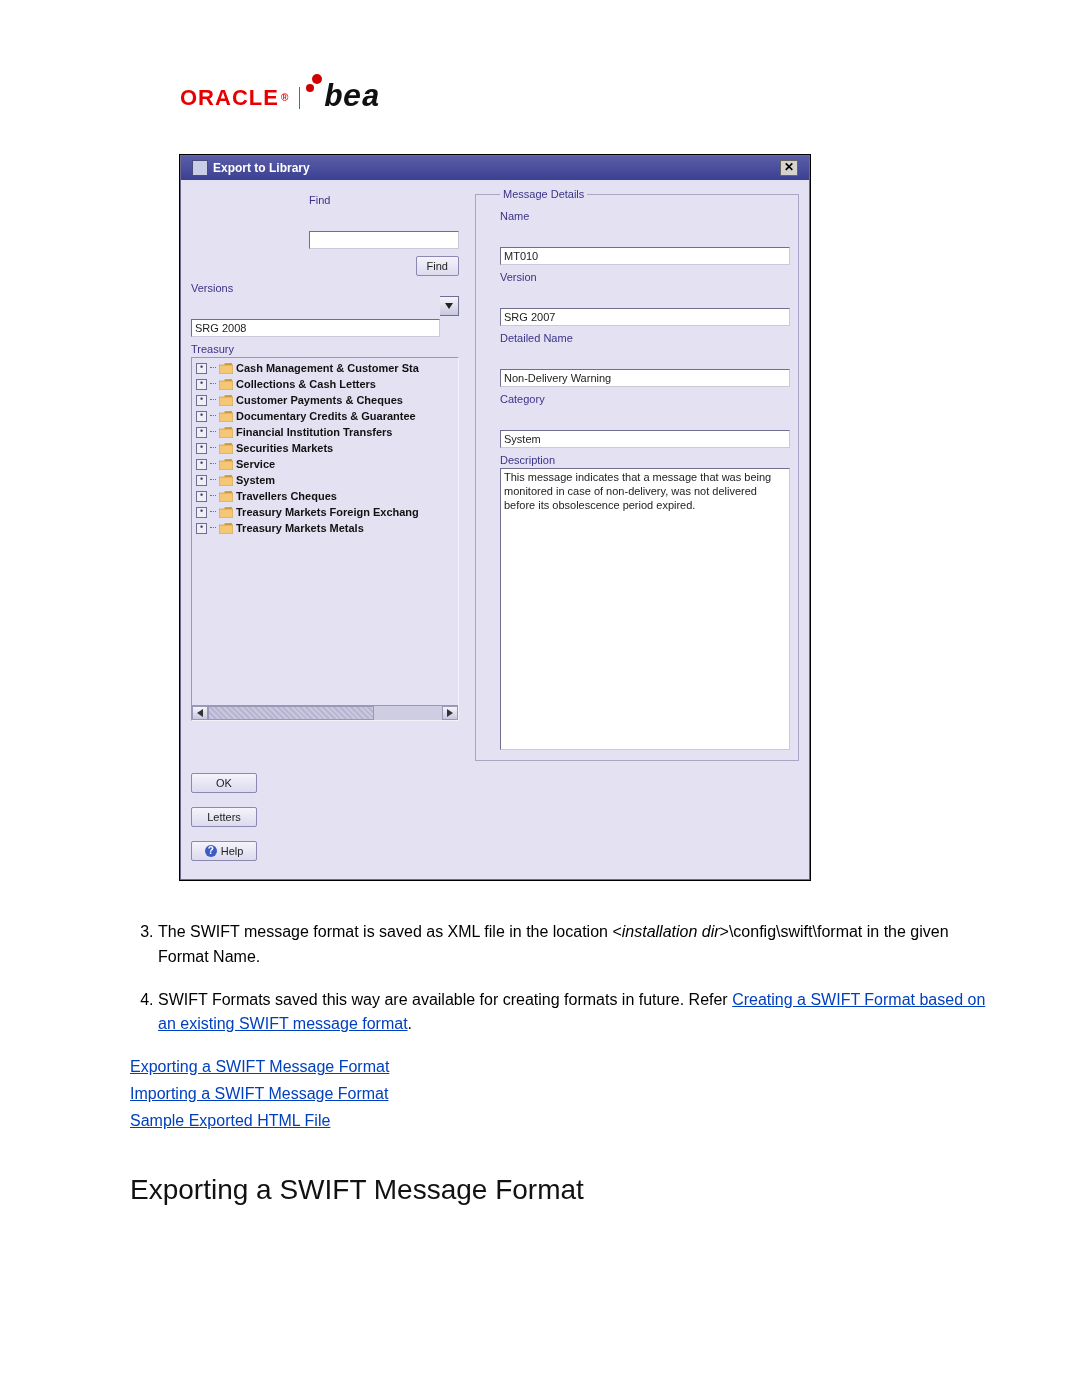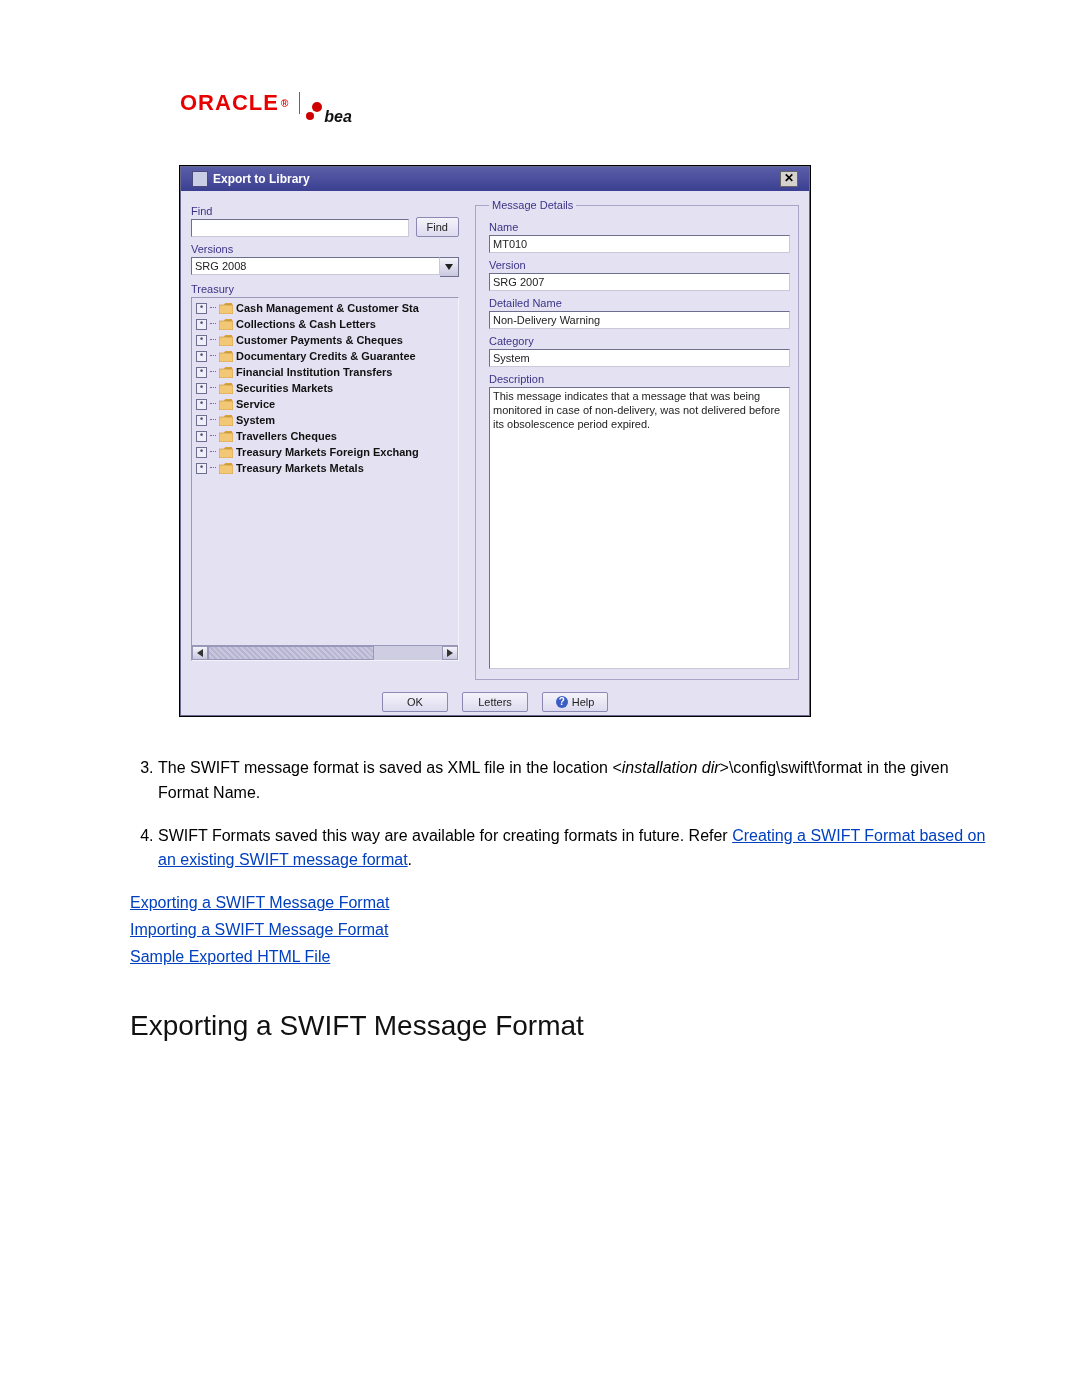--- a/index.html
+++ b/index.html
@@ -32,28 +32,27 @@
     font-size: 10px;
     vertical-align: super;
     margin-left: 2px;
   }
   .divider {
     width: 1px;
     height: 22px;
     background: #666;
   }
   .bea-logo {
-    font-family: Liberation Sans, sans-serif;
+    font-family: Liberation Mono, monospace;
     font-weight: bold;
     font-style: italic;
     color: #111;
-    font-size: 16px;
+    font-size: 31px;
     position: relative;
     padding-left: 14px;
-    margin-top: 28px;
   }
   .bea-logo::before {
     content: "";
     position: absolute;
     left: 2px;
     top: -6px;
     width: 10px;
     height: 10px;
     background: #d00000;
     border-radius: 50%;
@@ -129,22 +128,23 @@
     background: #fff;
     border-top: 1px solid #6e6e8f;
     border-left: 1px solid #6e6e8f;
     border-right: 1px solid #c9c9d9;
     border-bottom: 1px solid #c9c9d9;
     font-size: 11px;
     padding: 1px 3px;
     box-sizing: border-box;
     color: #222;
     font-family: Tahoma, Verdana, sans-serif;
-  }
-  .find-row { display: flex; gap: 7px; align-items: flex-end; }
+    margin-top: 23px;
+  }
+  .find-row { display: flex; gap: 7px; align-items: flex-end; flex-direction: column; }
   .find-row .find-input-wrap { flex:1; }
   .btn {
     background: linear-gradient(to bottom, #f5f4fb, #dcdaee);
     border: 1px solid #8b88b1;
     border-radius: 2px;
     padding: 2px 10px;
     font-size: 11px;
     font-family: Tahoma, Verdana, sans-serif;
     color: #222;
     cursor: pointer;
@@ -234,21 +234,21 @@
   .hscroll .track { flex:1; background: #cfcde2; position:relative;}
   .hscroll .thumb {
     position:absolute; left:0; top:0; bottom:0;
     width: 70%;
     background: repeating-linear-gradient(45deg,#b7b5d2,#b7b5d2 2px,#c9c7de 2px,#c9c7de 4px);
     border: 1px solid #9a98b8;
   }
 
   fieldset.details {
     border: 1px solid #a8a5c6;
-    padding: 4px 8px 8px 13px;
+    padding: 4px 8px 8px 24px;
     margin: 0;
   }
   fieldset.details legend {
     color: #3b3288;
     font-size: 11px;
     padding: 0 3px;
   }
   .desc-area {
     width: 100%;
     height: 282px;
@@ -262,24 +262,25 @@
     box-sizing: border-box;
     font-family: Tahoma, Verdana, sans-serif;
     color: #222;
     resize: none;
     line-height: 1.25;
     overflow: hidden;
   }
 
   .button-row {
     background: #e4e2f2;
-    padding: 8px 10px 3px 10px;
+    padding: 8px 10px 18px 10px;
     display: flex;
     gap: 14px;
     justify-content: center;
+    flex-direction: column;
   }
   .button-row .btn { width: 66px; padding:2px 0; text-align:center; display:flex; align-items:center; justify-content:center; gap:4px;}
   .help-icon {
     width:12px; height:12px; border-radius:50%;
     background:#3b5cc4; color:#fff;
     font-size:10px; line-height:12px; text-align:center;
     display:inline-block; font-weight:bold;
   }
 
   .doc-text {

